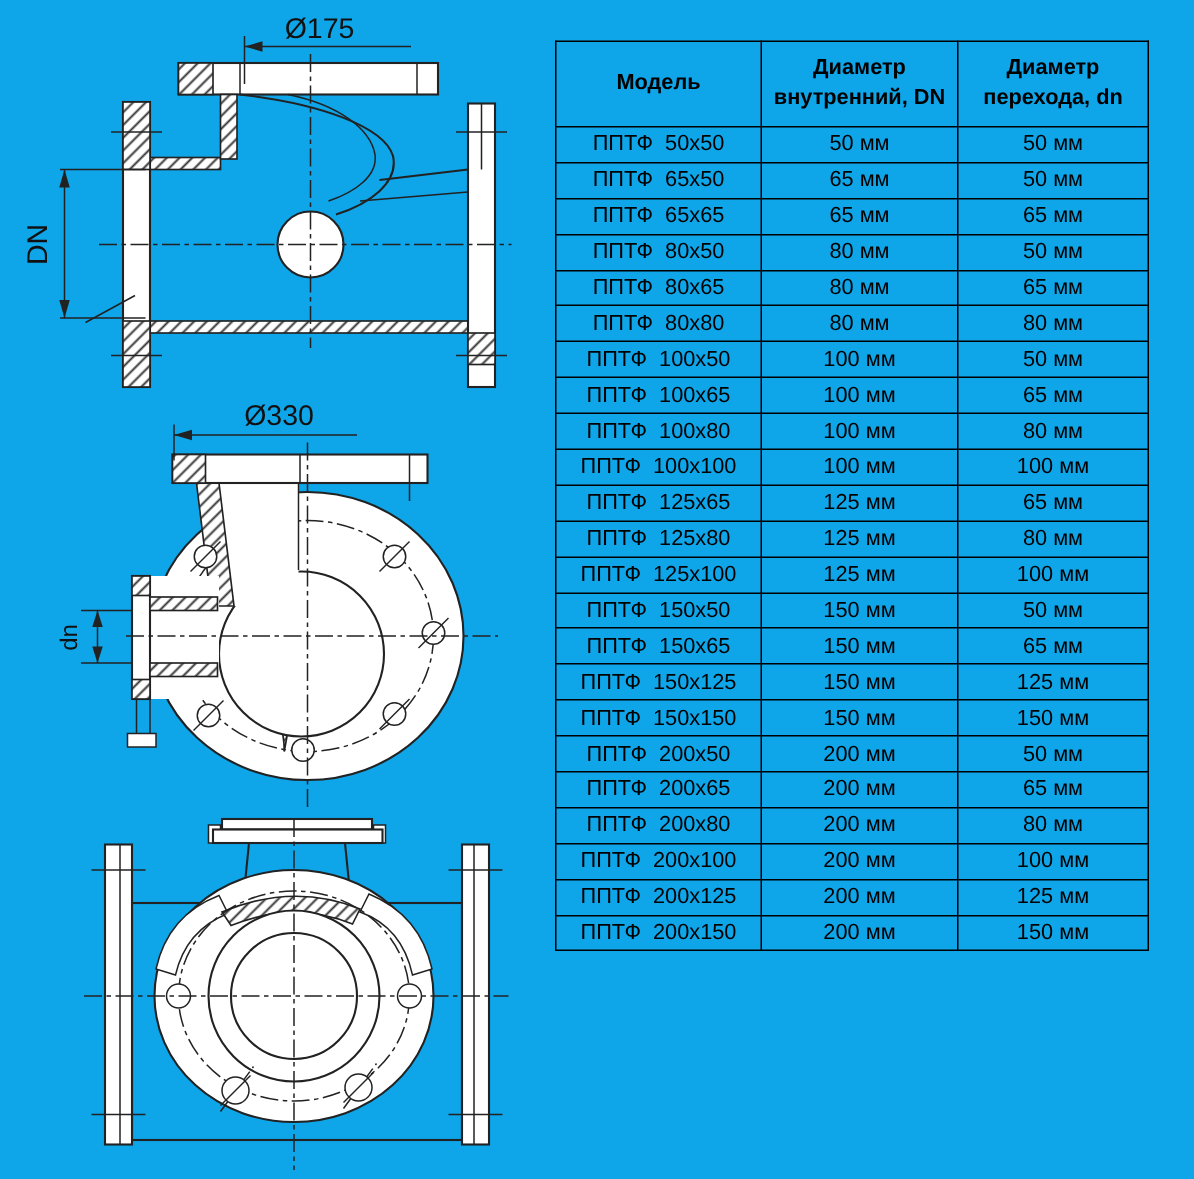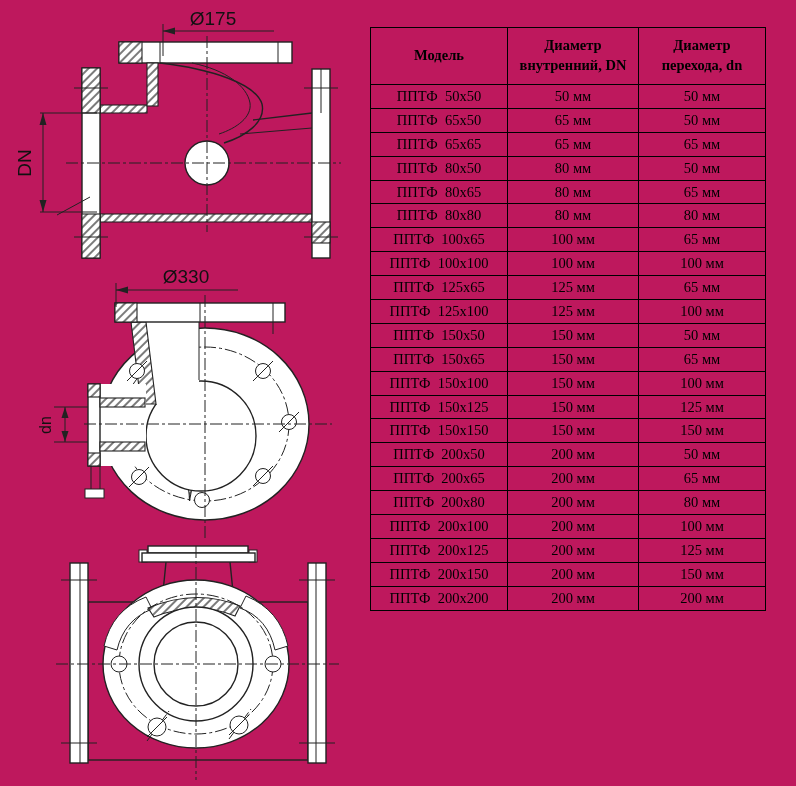--- a/index.html
+++ b/index.html
@@ -1,29 +1,29 @@
 <!DOCTYPE html>
 <html><head>
 <meta charset="utf-8">
 <style>
   html,body{margin:0;padding:0;background:#fff;}
-  .sheet{position:relative;width:796px;height:786px;background:#be185d;overflow:hidden;
+  .sheet{position:relative;width:796px;height:786px;background:#0ea5e9;overflow:hidden;
          font-family:"Liberation Sans",sans-serif;}
   .drawing{position:absolute;left:0;top:0;}
   .ln{stroke:#222;stroke-width:1.4;fill:none;}
   .thin{stroke:#222;stroke-width:1;fill:none;}
   .cl{stroke:#222;stroke-width:1;fill:none;stroke-dasharray:12 3 3 3;}
   .hatch{fill:url(#h);stroke:#222;stroke-width:1.1;}
   .wh{fill:#fff;}
   .dimtxt{font-family:"Liberation Sans",sans-serif;font-size:19px;fill:#111;}
   .dimtxt2{font-family:"Liberation Sans",sans-serif;font-size:16px;fill:#111;}
   .arr{fill:#222;stroke:none;}
   .table-wrap{position:absolute;left:370px;top:27px;}
   table.spec{border-collapse:collapse;table-layout:fixed;width:395px;
-             font-family:Liberation Serif, serif;color:#000;}
+             font-family:Liberation Sans, sans-serif;color:#000;}
   table.spec th,table.spec td{border:1px solid #000;text-align:center;
              vertical-align:middle;padding:0;}
   table.spec th{height:56px;font-size:14.5px;font-weight:bold;white-space:pre-line;line-height:1.35;}
   table.spec td{height:22.9px;font-size:14.5px;white-space:pre;}
   col.c1{width:137px;} col.c2{width:131px;} col.c3{width:127px;}
 </style>
 </head>
 <body>
 
 <div class="sheet">
@@ -222,55 +222,65 @@
             <td>ППТФ  80x65</td>
             <td>80 мм</td>
             <td>65 мм</td>
           </tr>
           <tr>
             <td>ППТФ  80x80</td>
             <td>80 мм</td>
             <td>80 мм</td>
           </tr>
           <tr>
+            <td>ППТФ  100x50</td>
+            <td>100 мм</td>
+            <td>50 мм</td>
+          </tr>
+          <tr>
             <td>ППТФ  100x65</td>
             <td>100 мм</td>
             <td>65 мм</td>
           </tr>
           <tr>
+            <td>ППТФ  100x80</td>
+            <td>100 мм</td>
+            <td>80 мм</td>
+          </tr>
+          <tr>
             <td>ППТФ  100x100</td>
             <td>100 мм</td>
             <td>100 мм</td>
           </tr>
           <tr>
             <td>ППТФ  125x65</td>
             <td>125 мм</td>
             <td>65 мм</td>
           </tr>
           <tr>
+            <td>ППТФ  125x80</td>
+            <td>125 мм</td>
+            <td>80 мм</td>
+          </tr>
+          <tr>
             <td>ППТФ  125x100</td>
             <td>125 мм</td>
             <td>100 мм</td>
           </tr>
           <tr>
             <td>ППТФ  150x50</td>
             <td>150 мм</td>
             <td>50 мм</td>
           </tr>
           <tr>
             <td>ППТФ  150x65</td>
             <td>150 мм</td>
             <td>65 мм</td>
           </tr>
           <tr>
-            <td>ППТФ  150x100</td>
-            <td>150 мм</td>
-            <td>100 мм</td>
-          </tr>
-          <tr>
             <td>ППТФ  150x125</td>
             <td>150 мм</td>
             <td>125 мм</td>
           </tr>
           <tr>
             <td>ППТФ  150x150</td>
             <td>150 мм</td>
             <td>150 мм</td>
           </tr>
           <tr>
@@ -295,23 +305,18 @@
           </tr>
           <tr>
             <td>ППТФ  200x125</td>
             <td>200 мм</td>
             <td>125 мм</td>
           </tr>
           <tr>
             <td>ППТФ  200x150</td>
             <td>200 мм</td>
             <td>150 мм</td>
-          </tr>
-          <tr>
-            <td>ППТФ  200x200</td>
-            <td>200 мм</td>
-            <td>200 мм</td>
           </tr>
         </tbody>
     </table>
   </div>
 
 </div>
 
 </body></html>

